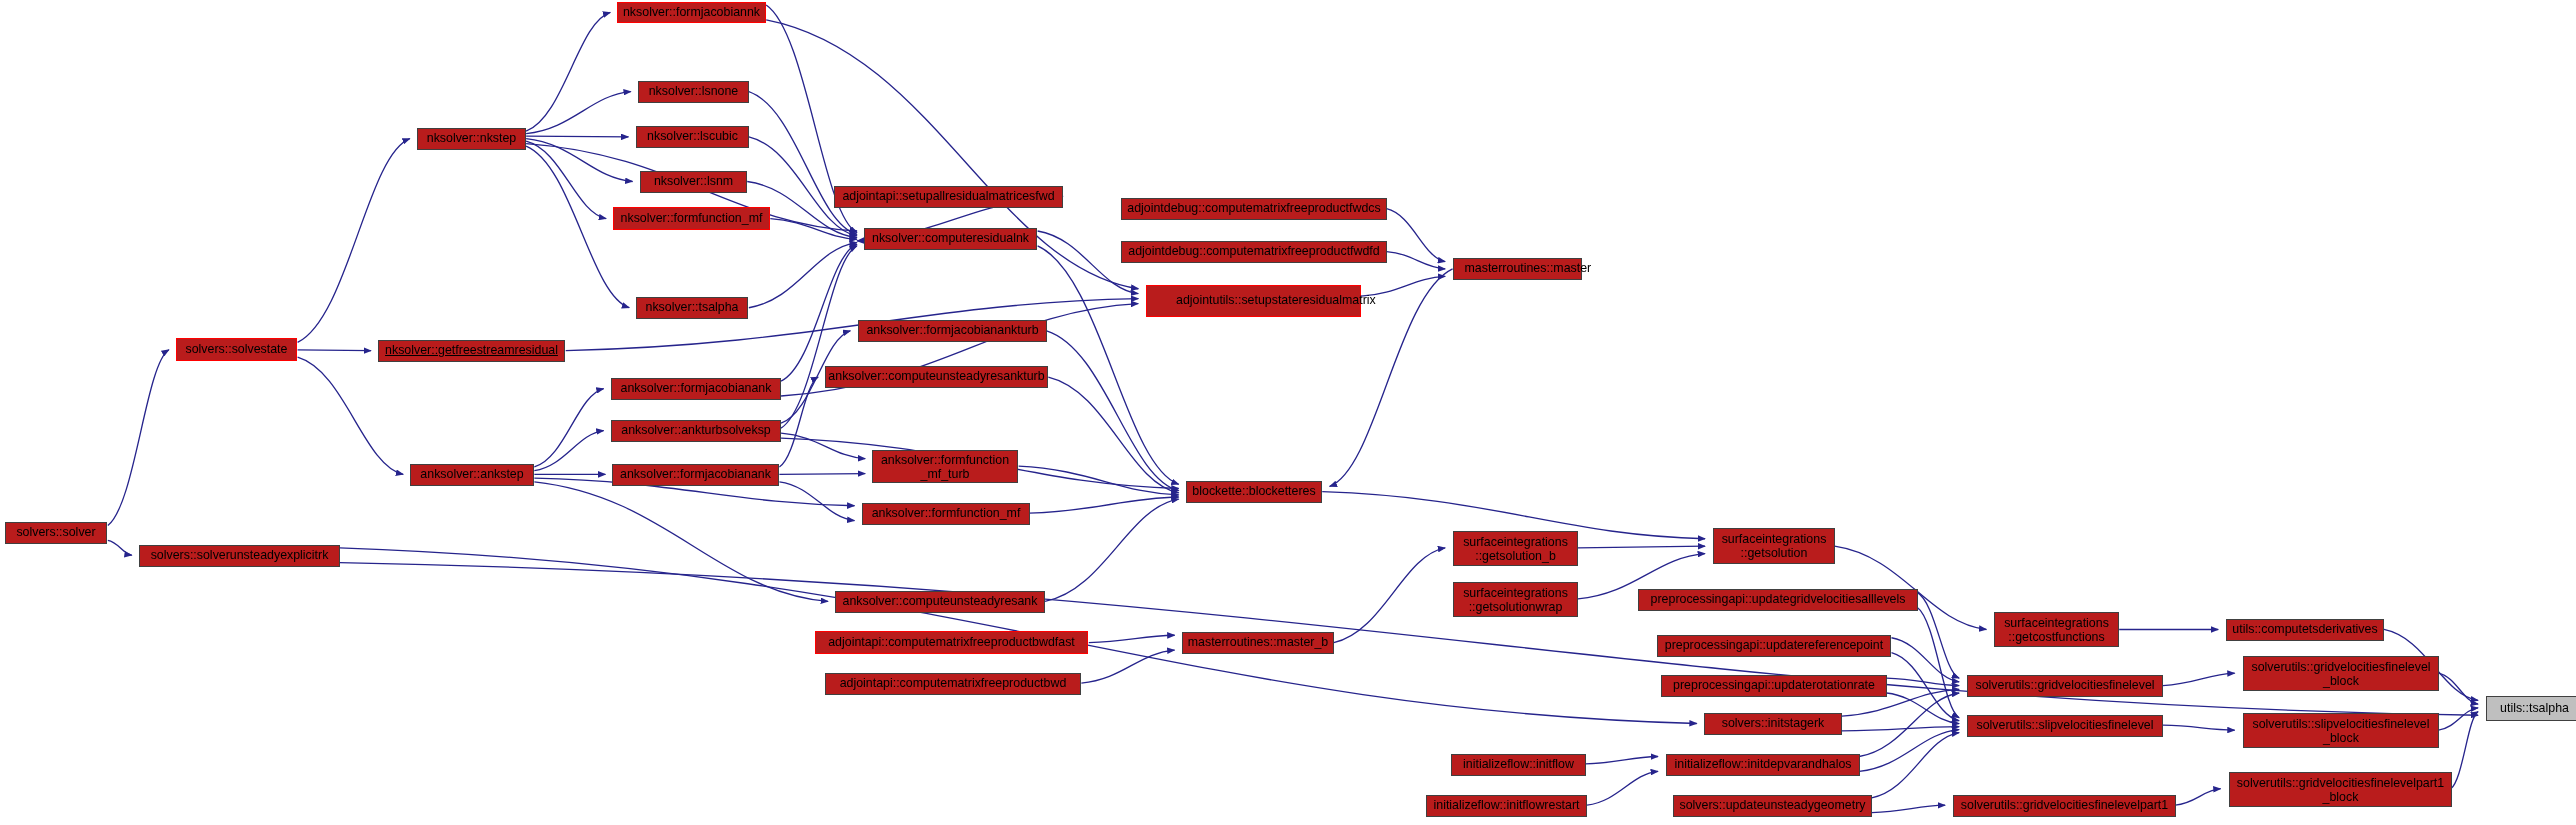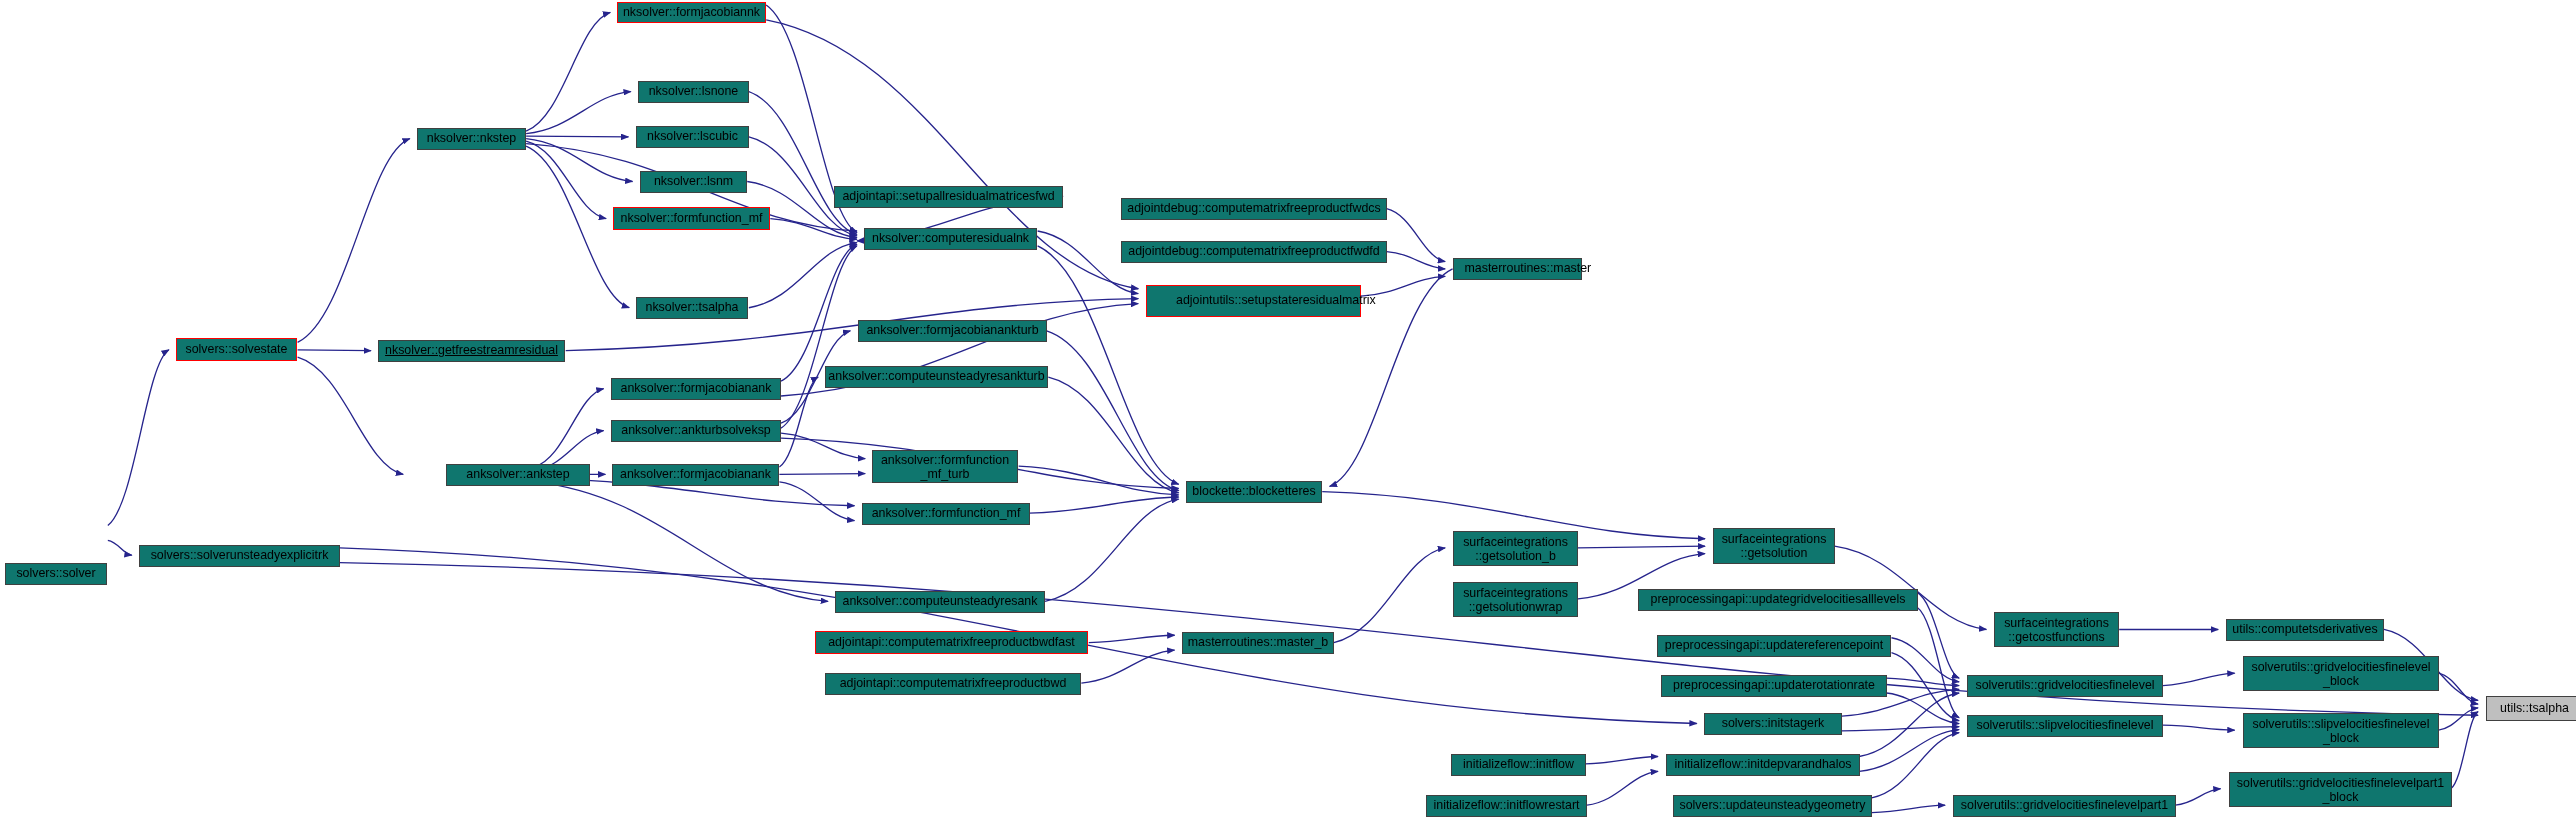--- a/index.html
+++ b/index.html
@@ -9,21 +9,21 @@
     height:825px;
     background:#ffffff;
     font-family:"Liberation Sans","DejaVu Sans",sans-serif;
     overflow:hidden;
   }
   #edges{position:absolute;left:0;top:0;width:2576px;height:825px;pointer-events:none;}
   .node{
     position:absolute;
     box-sizing:border-box;
     border:0.8px solid #404040;
-    background:#0f766e;
+    background:#b91c1c;
     color:#000000;
     font-size:12.4px;
     line-height:13.2px;
     display:flex;
     align-items:center;
     justify-content:center;
     text-align:center;
     white-space:pre;
     letter-spacing:0px;
     padding:0 3.3px;
@@ -137,21 +137,21 @@
       <div class="node" style="left: 1453px; top: 258px; width: 129px; height: 21.5px; padding-left: 24px;">masterroutines::master</div>
       <div class="node" style="left: 636px; top: 297px; width: 112px; height: 21.5px;">nksolver::tsalpha</div>
       <div class="node red" style="left: 176px; top: 338px; width: 121px; height: 23px;">solvers::solvestate</div>
       <div class="node" style="left: 378px; top: 340px; width: 187px; height: 21.5px; text-decoration: underline;">nksolver::getfreestreamresidual</div>
       <div class="node" style="left: 858px; top: 320px; width: 189px; height: 21.5px;">anksolver::formjacobianankturb</div>
       <div class="node" style="left: 825px; top: 366px; width: 223px; height: 21.5px;">anksolver::computeunsteadyresankturb</div>
       <div class="node" style="left: 611px; top: 378px; width: 170px; height: 21.5px;">anksolver::formjacobianank</div>
       <div class="node" style="left: 611px; top: 420px; width: 170px; height: 21.5px;">anksolver::ankturbsolveksp</div>
       <div class="node two" style="left: 872px; top: 450px; width: 146px; height: 33px;">anksolver::formfunction
 _mf_turb</div>
-      <div class="node" style="left: 410px; top: 464px; width: 144px; height: 21.5px; margin-left: 36px;">anksolver::ankstep</div>
+      <div class="node" style="left: 410px; top: 464px; width: 124px; height: 21.5px;">anksolver::ankstep</div>
       <div class="node" style="left: 612px; top: 464px; width: 167px; height: 21.5px;">anksolver::formjacobianank</div>
       <div class="node" style="left: 862px; top: 503px; width: 168px; height: 21.5px;">anksolver::formfunction_mf</div>
       <div class="node" style="left: 1186px; top: 481px; width: 136px; height: 21.5px;">blockette::blocketteres</div>
       <div class="node two" style="left: 1453px; top: 531px; width: 125px; height: 35px;">surfaceintegrations
 ::getsolution_b</div>
       <div class="node two" style="left: 1713px; top: 528px; width: 122px; height: 36px;">surfaceintegrations
 ::getsolution</div>
       <div class="node" style="left: 835px; top: 591px; width: 210px; height: 21.5px;">anksolver::computeunsteadyresank</div>
       <div class="node two" style="left: 1453px; top: 582px; width: 125px; height: 35px;">surfaceintegrations
 ::getsolutionwrap</div>
@@ -162,21 +162,21 @@
       <div class="node red" style="left: 815px; top: 631px; width: 273px; height: 23px;">adjointapi::computematrixfreeproductbwdfast</div>
       <div class="node" style="left: 1182px; top: 632px; width: 152px; height: 21.5px;">masterroutines::master_b</div>
       <div class="node" style="left: 1657px; top: 635px; width: 234px; height: 21.5px;">preprocessingapi::updatereferencepoint</div>
       <div class="node two" style="left: 2243px; top: 656px; width: 196px; height: 35px;">solverutils::gridvelocitiesfinelevel
 _block</div>
       <div class="node" style="left: 825px; top: 673px; width: 256px; height: 21.5px;">adjointapi::computematrixfreeproductbwd</div>
       <div class="node" style="left: 1661px; top: 675px; width: 226px; height: 21.5px;">preprocessingapi::updaterotationrate</div>
       <div class="node" style="left: 1967px; top: 675px; width: 196px; height: 21.5px;">solverutils::gridvelocitiesfinelevel</div>
       <div class="node cur" style="left: 2486px; top: 696px; width: 97px; height: 25px;">utils::tsalpha</div>
       <div class="node" style="left: 139px; top: 545px; width: 201px; height: 21.5px;">solvers::solverunsteadyexplicitrk</div>
-      <div class="node" style="left: 5px; top: 522px; width: 102px; height: 21.5px; margin-top: 41px;">solvers::solver</div>
+      <div class="node" style="left: 5px; top: 522px; width: 102px; height: 21.5px;">solvers::solver</div>
       <div class="node" style="left: 1704px; top: 713px; width: 138px; height: 21.5px;">solvers::initstagerk</div>
       <div class="node" style="left: 1967px; top: 715px; width: 196px; height: 21.5px;">solverutils::slipvelocitiesfinelevel</div>
       <div class="node two" style="left: 2243px; top: 713px; width: 196px; height: 35px;">solverutils::slipvelocitiesfinelevel
 _block</div>
       <div class="node" style="left: 1451px; top: 754px; width: 135px; height: 21.5px;">initializeflow::initflow</div>
       <div class="node" style="left: 1666px; top: 754px; width: 194px; height: 21.5px;">initializeflow::initdepvarandhalos</div>
       <div class="node" style="left: 1426px; top: 795px; width: 161px; height: 21.5px;">initializeflow::initflowrestart</div>
       <div class="node" style="left: 1673px; top: 795px; width: 199px; height: 21.5px;">solvers::updateunsteadygeometry</div>
       <div class="node" style="left: 1953px; top: 795px; width: 223px; height: 21.5px;">solverutils::gridvelocitiesfinelevelpart1</div>
       <div class="node two" style="left: 2229px; top: 772px; width: 223px; height: 35px;">solverutils::gridvelocitiesfinelevelpart1

